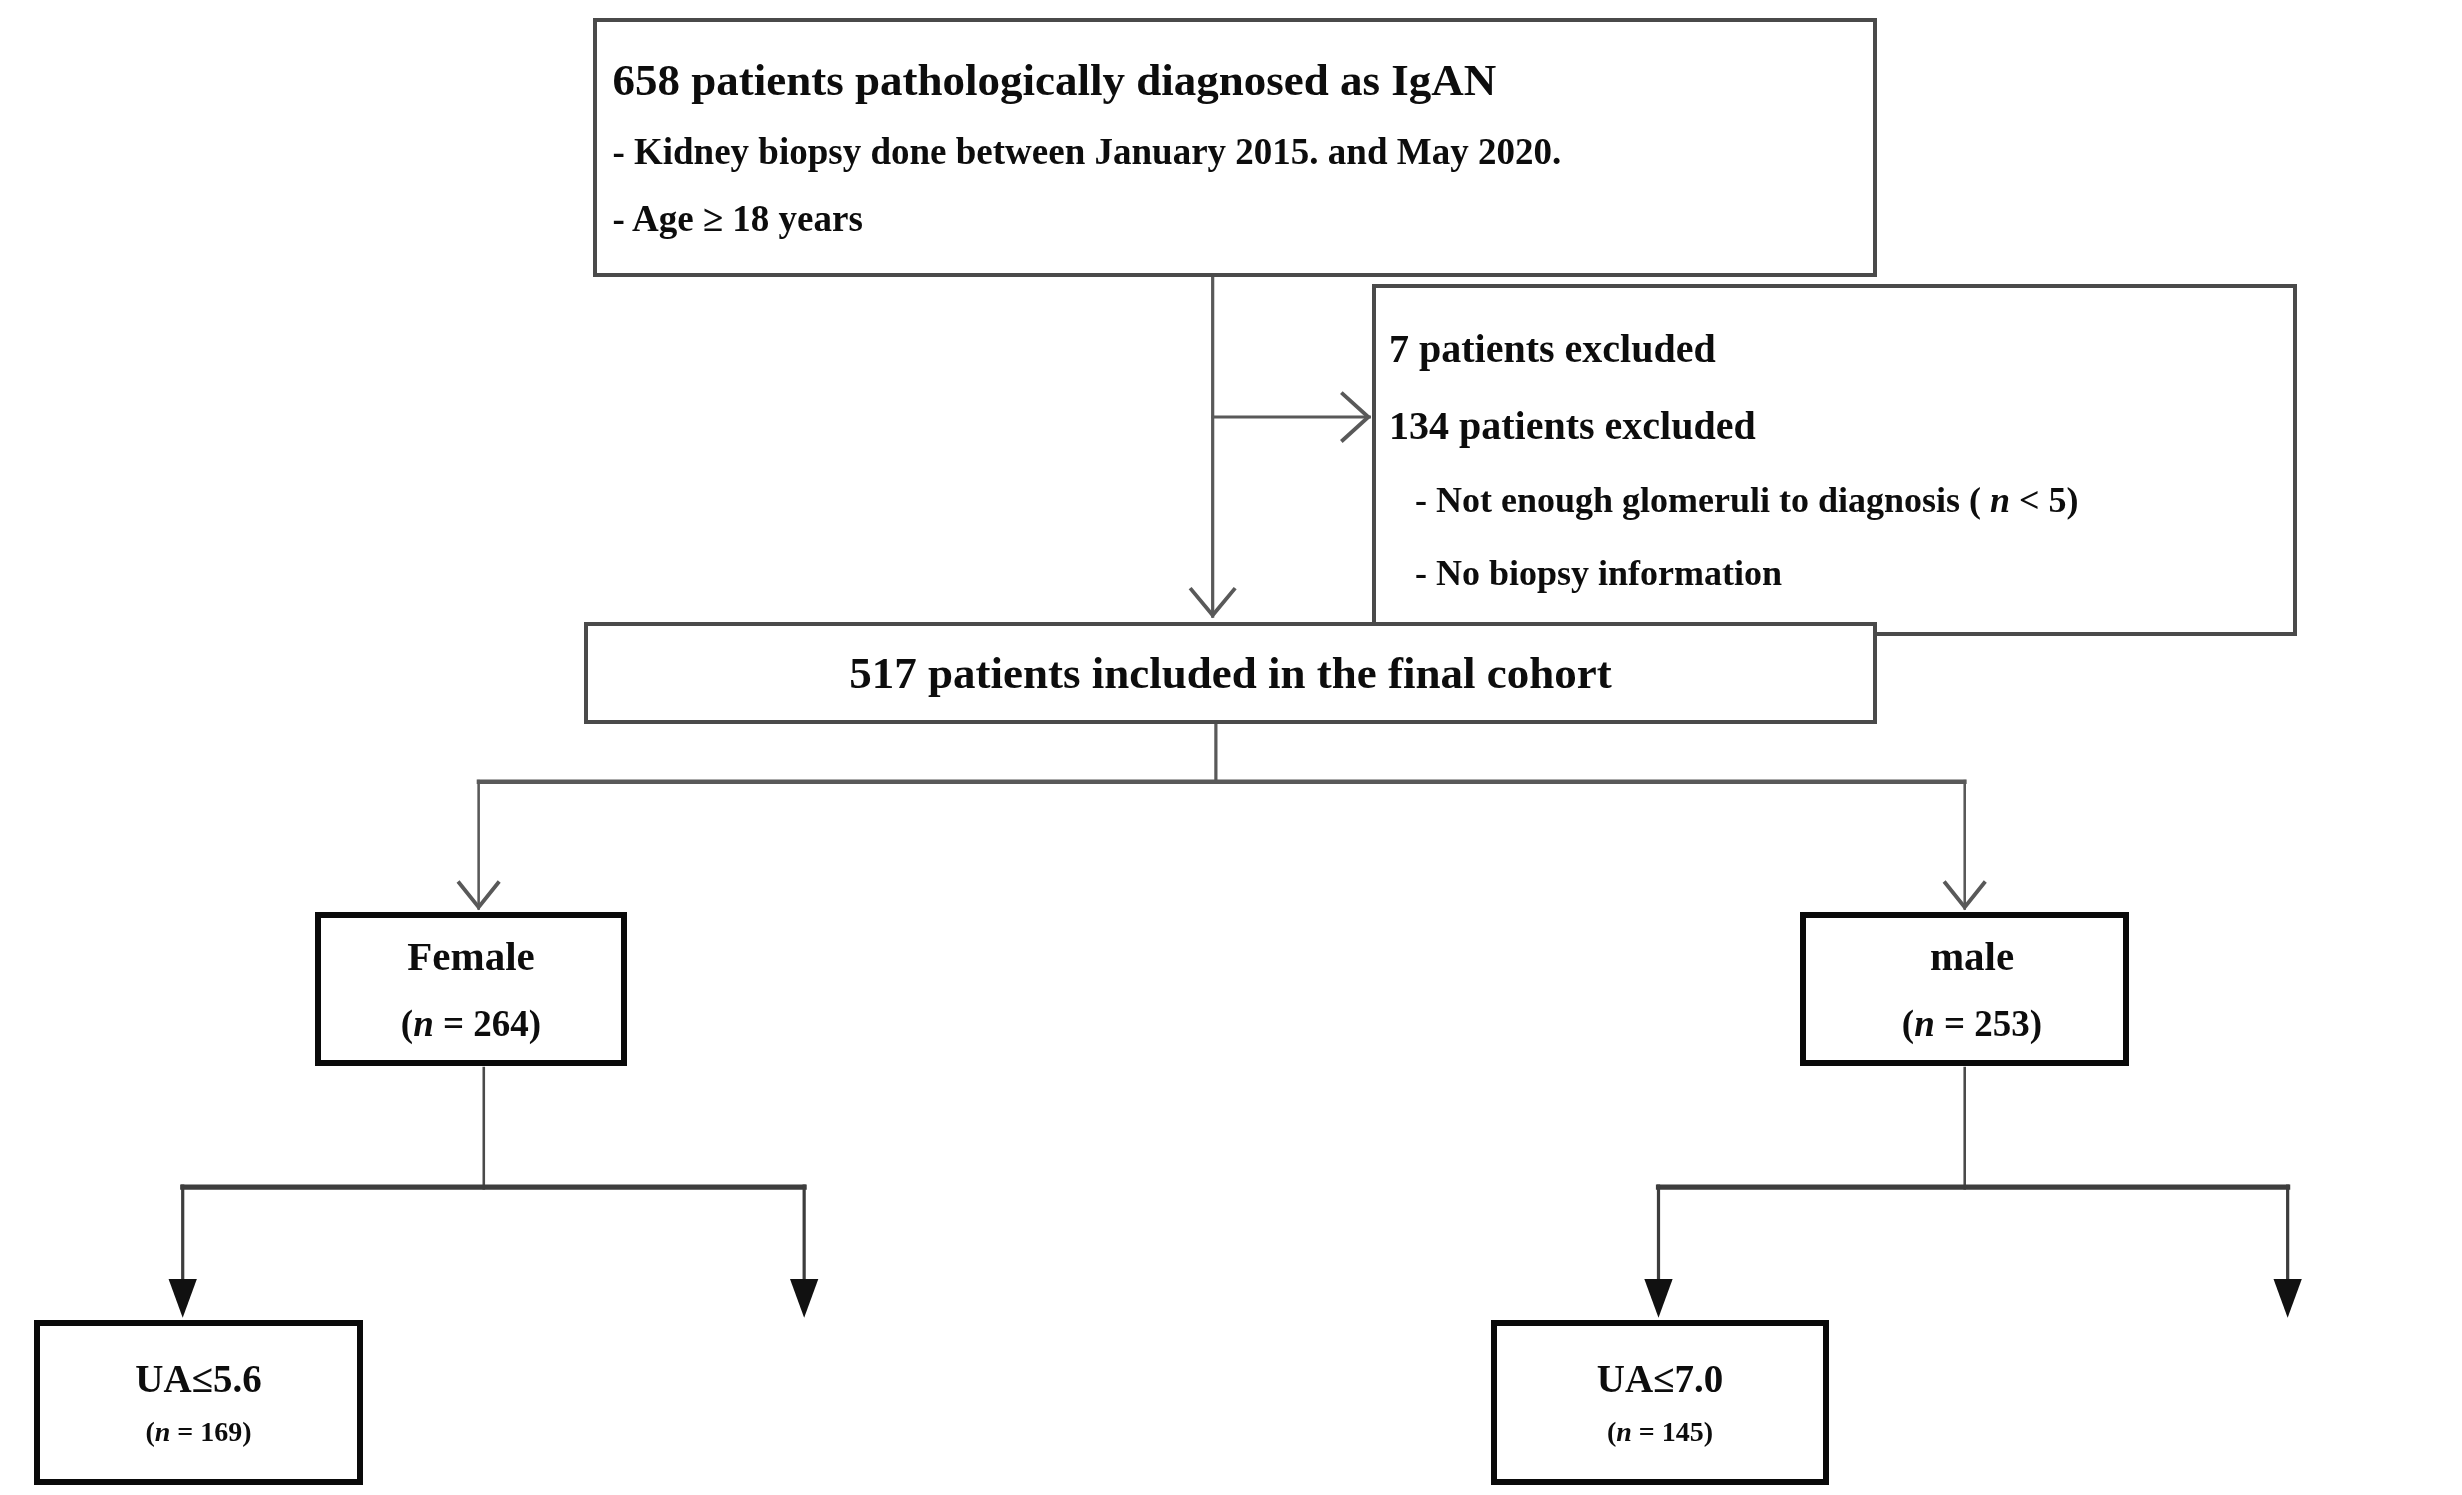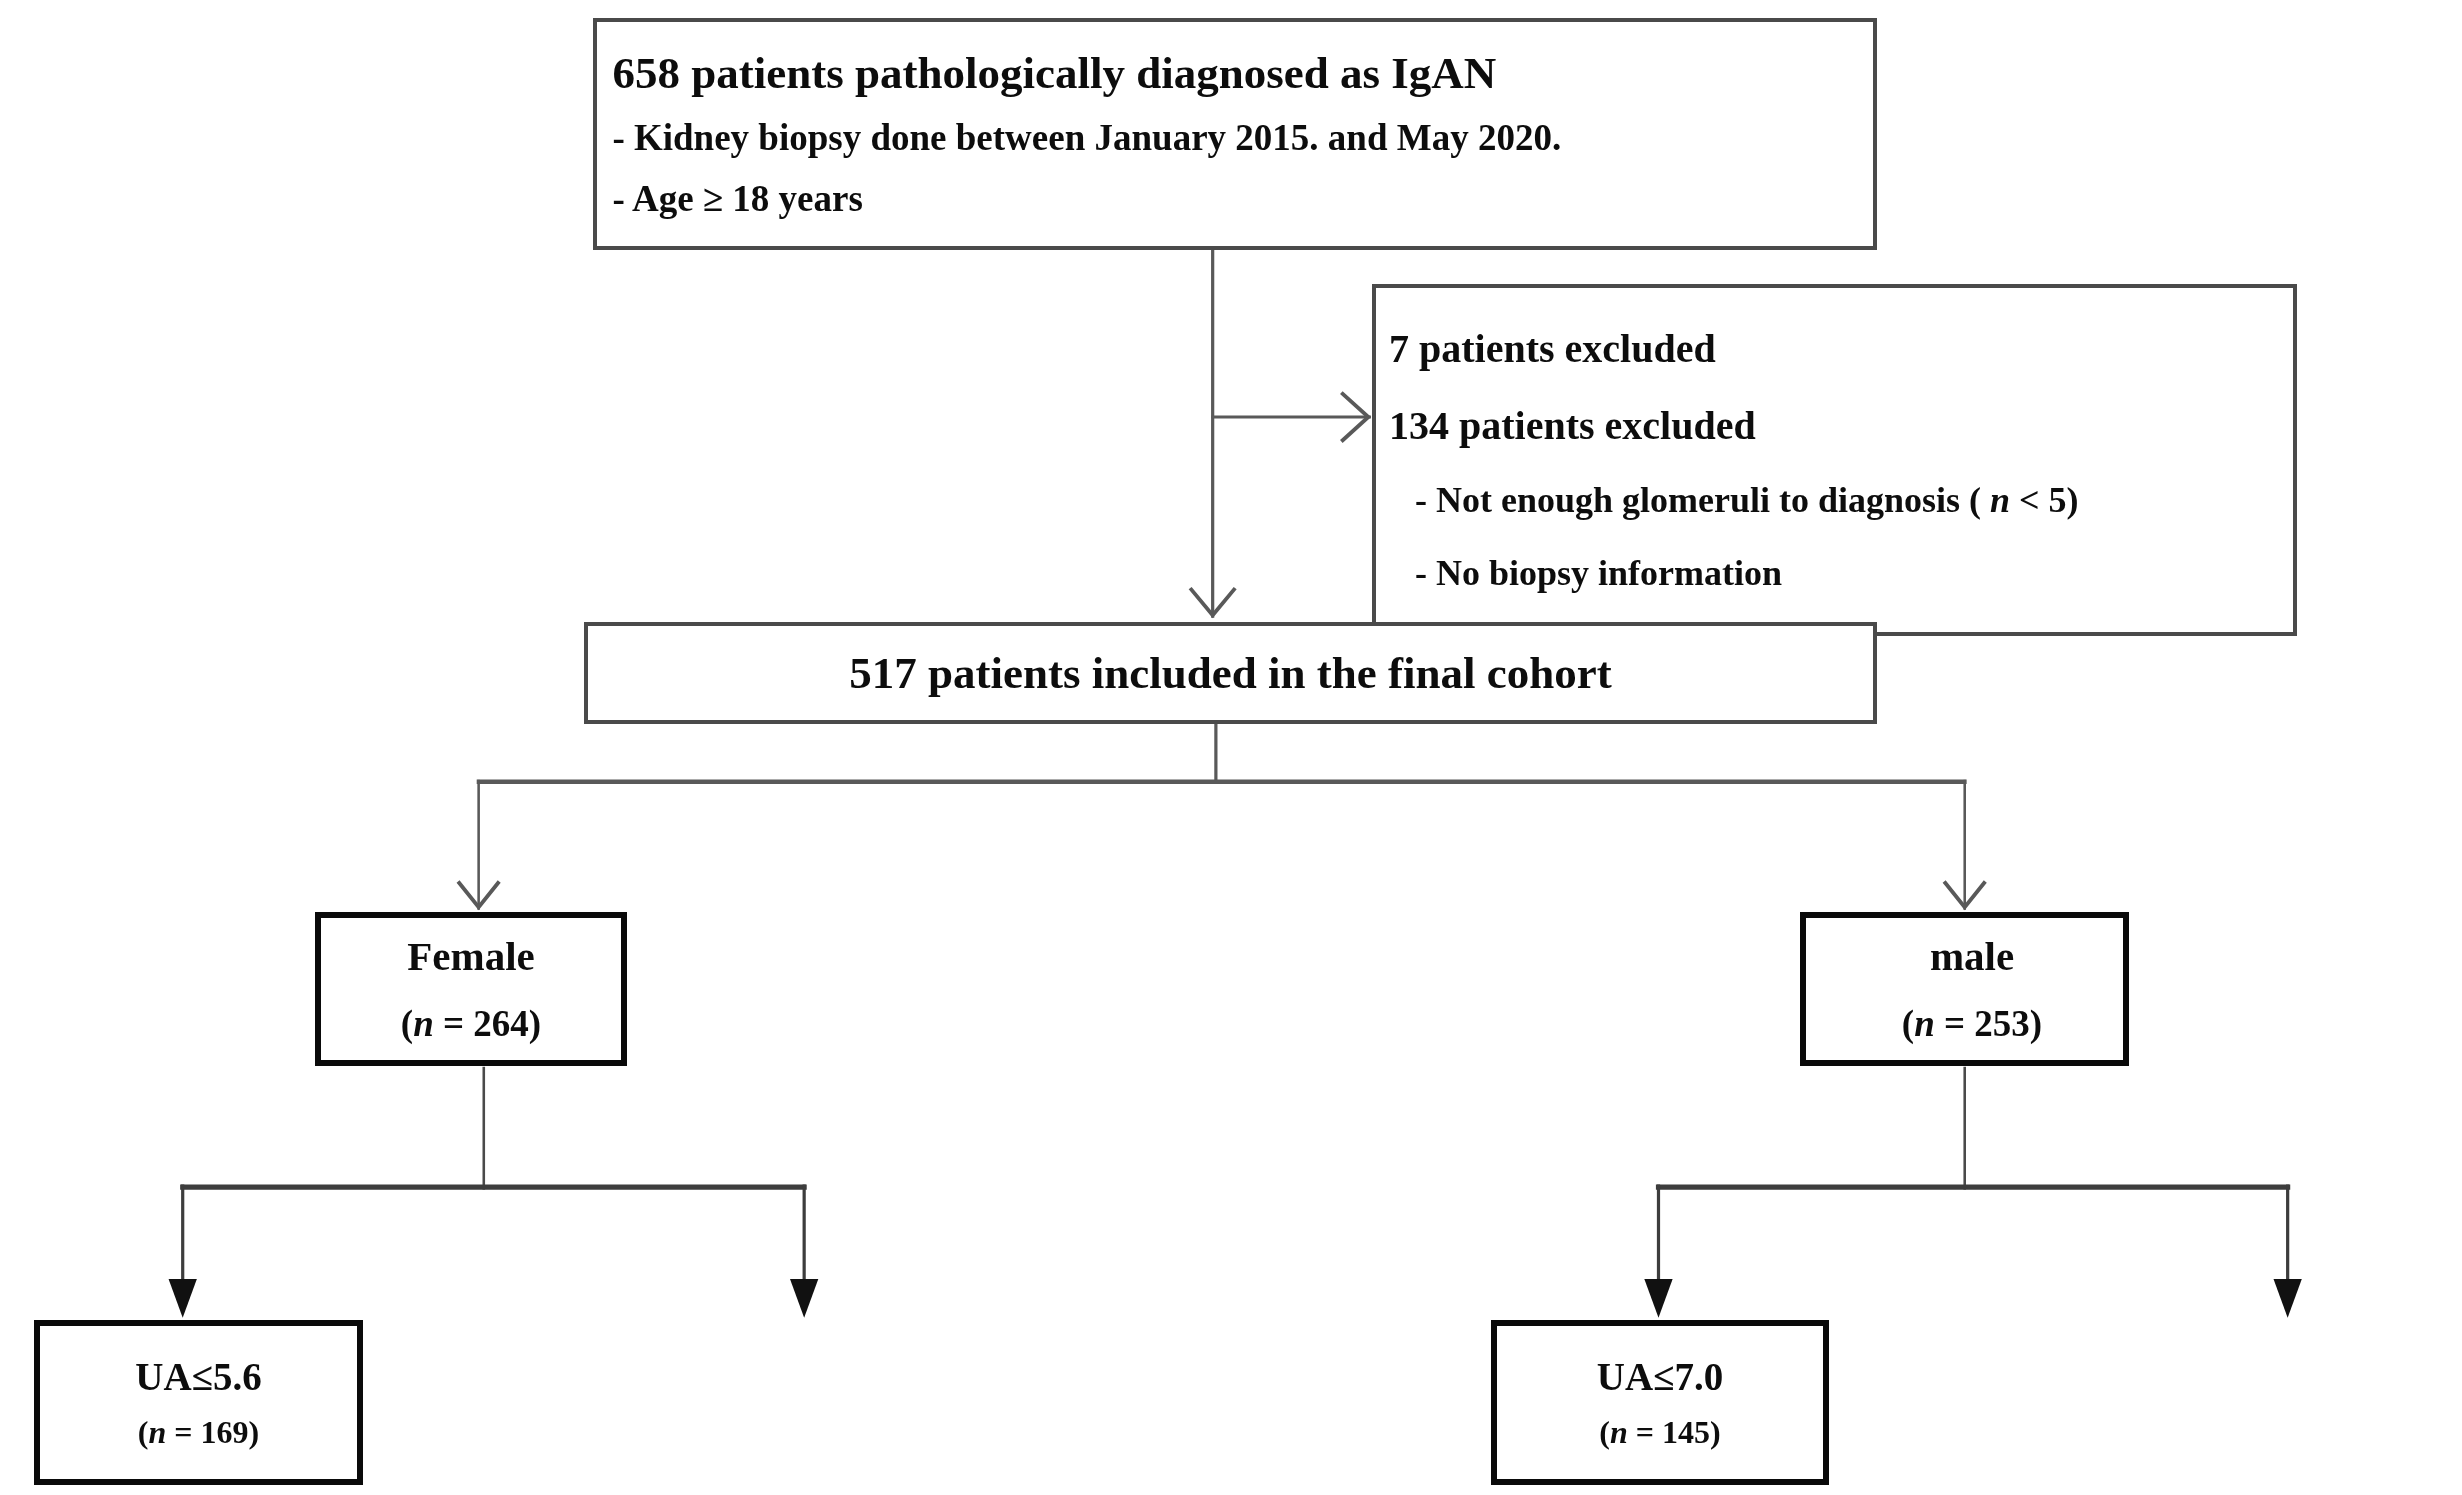--- a/index.html
+++ b/index.html
@@ -29,21 +29,21 @@
     background: #ffffff;
     box-sizing: border-box;
     z-index: 2;
   }
   .box.gray { border: 4.5px solid #4a4a4a; }
   .box.black { border: 6.4px solid #0a0a0a; }
 
   
   .top-box {
     left: 593px; top: 18px;
-    width: 1284px; height: 232px;
+    width: 1284px; height: 259px;
     display: flex; flex-direction: column;
     justify-content: space-evenly;
     padding: 6.4px 15.4px;
   }
   .top-box .title  { font-size: 45px; line-height: 1.0; }
   .top-box .bullet { font-size: 37px; line-height: 1.0; }
 
   
   .excl-box {
     left: 1372px; top: 284px;
@@ -69,21 +69,21 @@
     align-items: center; justify-content: center;
     text-align: center;
   }
   .node .node-title { font-size: 41px; line-height: 1.0; }
   .node .node-count { font-size: 37px; line-height: 1.0; margin-top: 28px; }
 
   .female-box { left: 315px;  top: 912px; width: 312px; height: 154px; }
   .male-box   { left: 1800px; top: 912px; width: 329px; height: 154px; padding-left: 15px; }
 
   .ua-box .node-title { font-size: 39px; }
-  .ua-box .node-count { font-size: 32px; margin-top: 20px; }
+  .ua-box .node-count { font-size: 28px; margin-top: 20px; }
   .ua-f-low  { left: 34px;   top: 1320px; width: 329px; height: 165px; }
   .ua-f-high { left: 623px;  top: 1320px; width: 329px; height: 165px; }
   .ua-m-low  { left: 1491px; top: 1320px; width: 338px; height: 165px; }
   .ua-m-high { left: 2122px; top: 1320px; width: 331px; height: 165px; }
 
   .it { font-style: italic; }
 </style>
 </head>
 <body>
 

